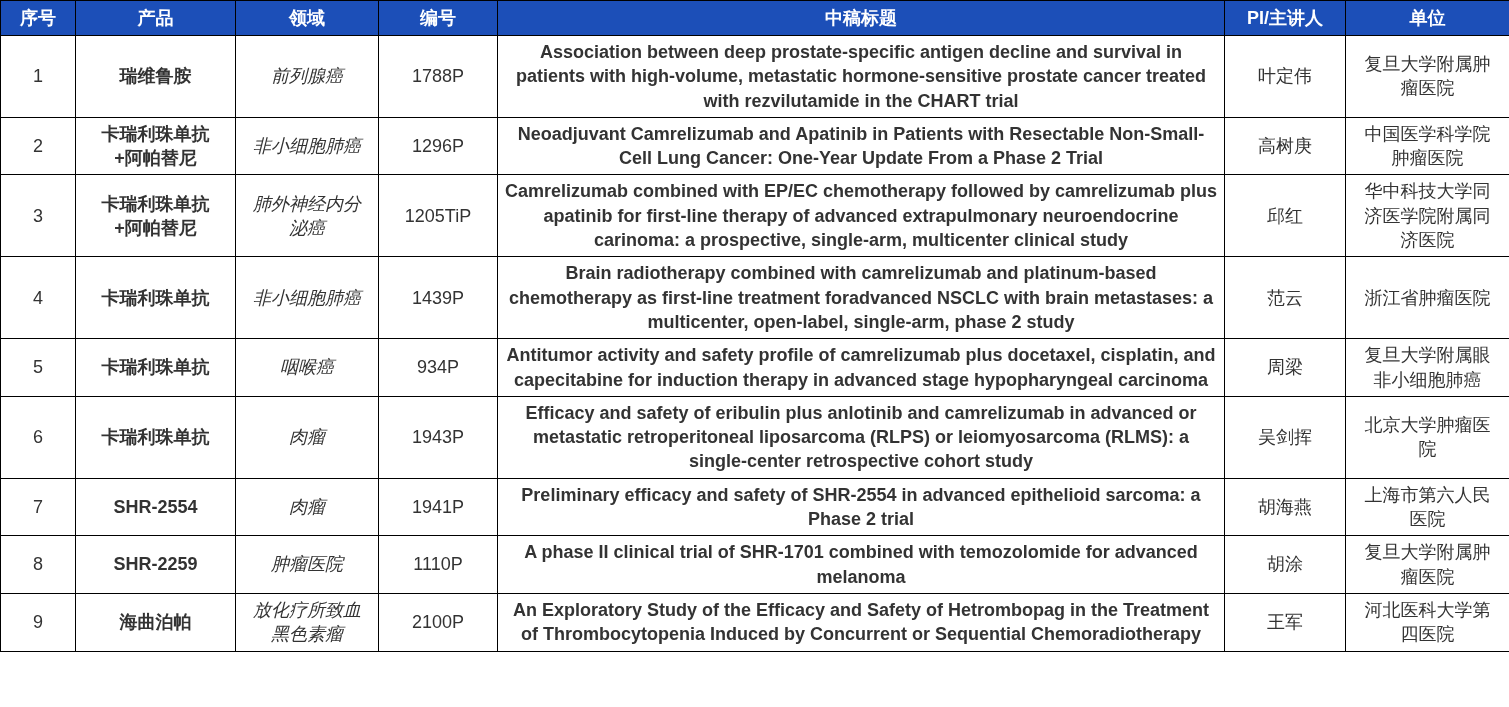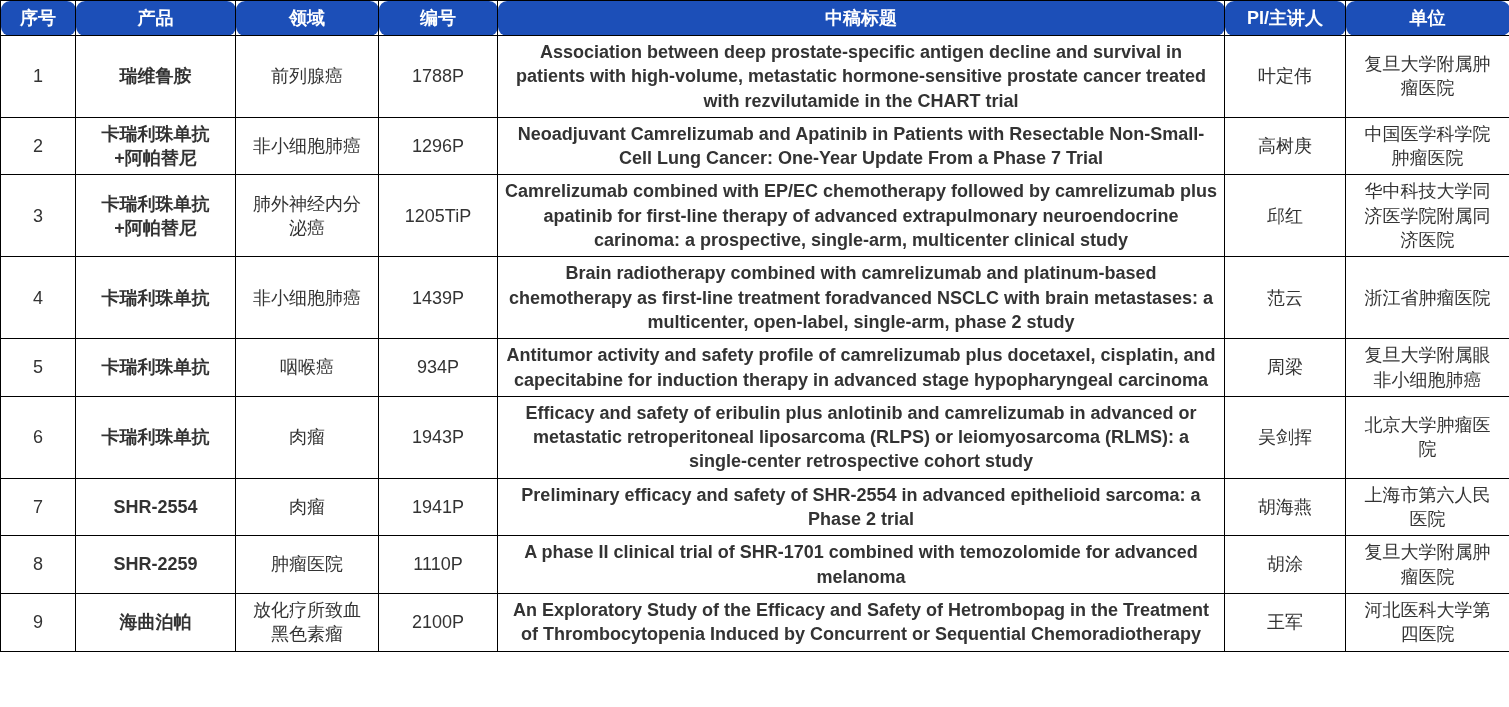--- a/index.html
+++ b/index.html
@@ -25,33 +25,32 @@
     box-sizing: border-box;
   }
   table.abstracts th {
     background: var(--header-bg, #1c4fb8);
     color: var(--header-text, #ffffff);
     font-size: 18px;
     font-weight: bold;
     height: 35px;
     padding: 3px 4px;
     text-align: center;
-    border-radius: 9px;
   }
   table.abstracts td {
     color: var(--body-text, #333333);
     font-size: 18px;
     line-height: 1.35;
     padding: 4px 6px;
     text-align: center;
   }
   
   td.col-no      { font-size: 18px; }
   td.col-product { white-space: pre-line; font-weight: bold; }
-  td.col-field   { white-space: pre-line; }
+  td.col-field   { white-space: pre-line; font-style: italic; }
   td.col-code    { }
   td.col-title {
     text-align: left;
     font-size: 19px;
     padding: 4px 10px;
     font-weight: bold;
   }
   td.col-pi  { }
   td.col-org { white-space: pre-line; }
 </style>
@@ -90,21 +89,21 @@
           <td class="col-pi">叶定伟</td>
           <td class="col-org">复旦大学附属肿
 瘤医院</td>
         </tr>
         <tr>
           <td class="col-no">2</td>
           <td class="col-product">卡瑞利珠单抗
 +阿帕替尼</td>
           <td class="col-field">非小细胞肺癌</td>
           <td class="col-code">1296P</td>
-          <td class="col-title">Neoadjuvant Camrelizumab and Apatinib in Patients with Resectable Non-Small-Cell Lung Cancer: One-Year Update From a Phase 7 Trial</td>
+          <td class="col-title">Neoadjuvant Camrelizumab and Apatinib in Patients with Resectable Non-Small-Cell Lung Cancer: One-Year Update From a Phase 2 Trial</td>
           <td class="col-pi">高树庚</td>
           <td class="col-org">中国医学科学院
 肿瘤医院</td>
         </tr>
         <tr>
           <td class="col-no">3</td>
           <td class="col-product">卡瑞利珠单抗
 +阿帕替尼</td>
           <td class="col-field">肺外神经内分
 泌癌</td>

